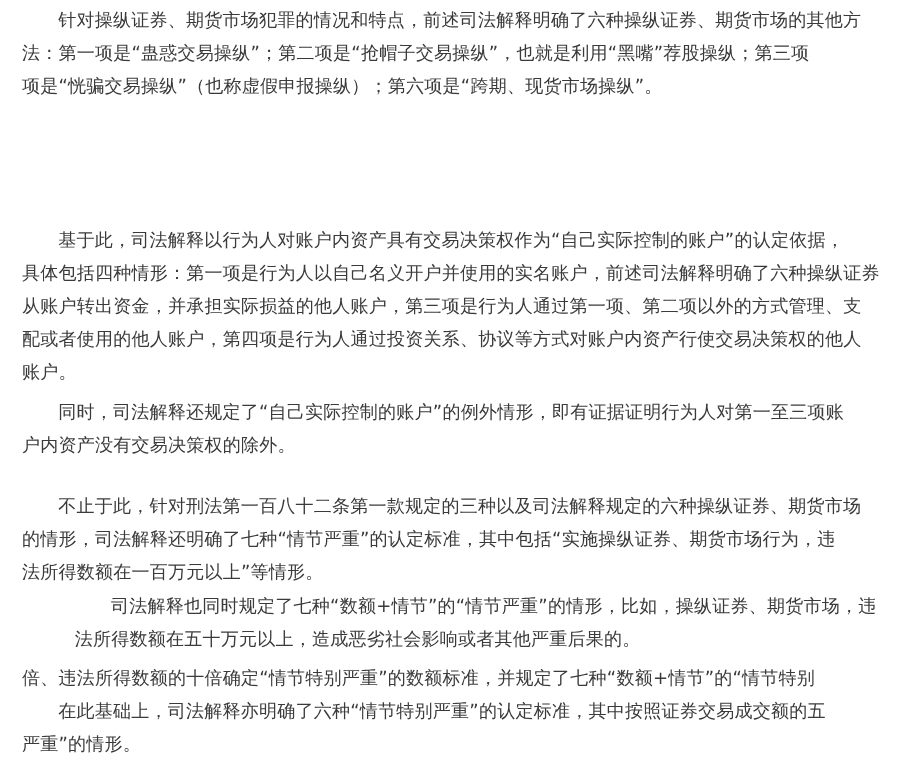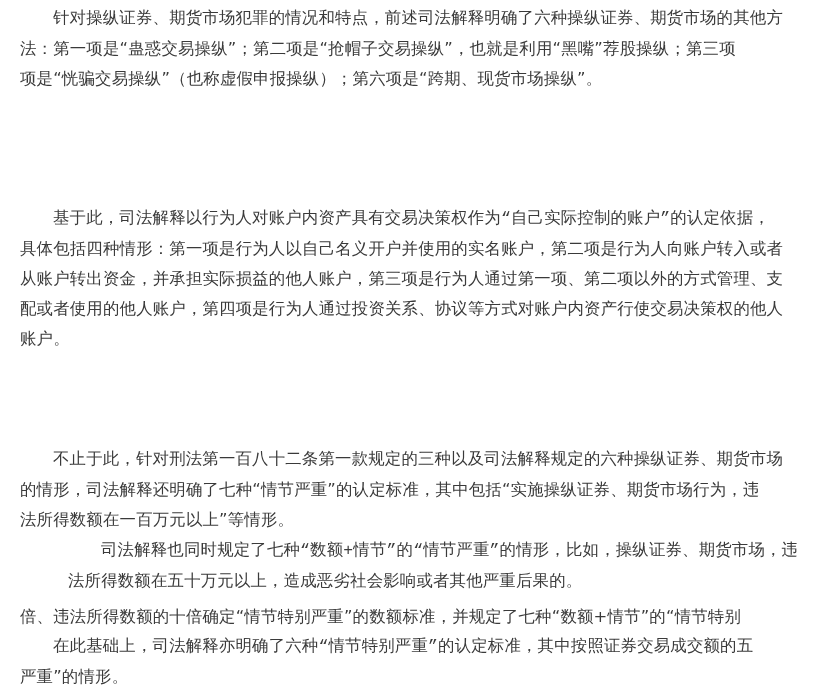--- a/index.html
+++ b/index.html
@@ -27,45 +27,48 @@
   .line {
     display: block;
     height: 30px;
     line-height: 30px;
     font-size: 16.4px;
     white-space: nowrap;
     letter-spacing: 0.2px;
   }
   .line.first {
     padding-left: 33px;
-    font-family: Liberation Mono, monospace;
   }
 </style>
 </head>
 <body>
 
 <div class="article">
 
   <div class="para" style="top:4px;">
     <span class="line first">针对操纵证券、期货市场犯罪的情况和特点，前述司法解释明确了六种操纵证券、期货市场的其他方</span>
     <span class="line">法：第一项是“蛊惑交易操纵”；第二项是“抢帽子交易操纵”，也就是利用“黑嘴”荐股操纵；第三项</span>
     <span class="line">项是“恍骗交易操纵”（也称虚假申报操纵）；第六项是“跨期、现货市场操纵”。</span>
   </div>
 
   <div class="para" style="top:131px;">
   </div>
 
   <div class="para" style="top:204px;">
     <span class="line first">基于此，司法解释以行为人对账户内资产具有交易决策权作为“自己实际控制的账户”的认定依据，</span>
-    <span class="line">具体包括四种情形：第一项是行为人以自己名义开户并使用的实名账户，第二项是行为人向账户转入或者</span>
+    <span class="line">具体包括四种情形：第一项是行为人以自己名义开户并使用的实名账户，前述司法解释明确了六种操纵证券</span>
     <span class="line">从账户转出资金，并承担实际损益的他人账户，第三项是行为人通过第一项、第二项以外的方式管理、支</span>
     <span class="line">配或者使用的他人账户，第四项是行为人通过投资关系、协议等方式对账户内资产行使交易决策权的他人</span>
     <span class="line">账户。</span>
   </div>
 
+  <div class="para" style="top:360px;">
+    <span class="line first">同时，司法解释还规定了“自己实际控制的账户”的例外情形，即有证据证明行为人对第一至三项账</span>
+    <span class="line">户内资产没有交易决策权的除外。</span>
+  </div>
 
   <div class="para" style="top:445px;">
     <span class="line first">不止于此，针对刑法第一百八十二条第一款规定的三种以及司法解释规定的六种操纵证券、期货市场</span>
     <span class="line">的情形，司法解释还明确了七种“情节严重”的认定标准，其中包括“实施操纵证券、期货市场行为，违</span>
     <span class="line">法所得数额在一百万元以上”等情形。</span>
   </div>
 
   <div class="para" style="top:536px;margin-left:48px;">
     <span class="line first">司法解释也同时规定了七种“数额+情节”的“情节严重”的情形，比如，操纵证券、期货市场，违</span>
     <span class="line">法所得数额在五十万元以上，造成恶劣社会影响或者其他严重后果的。</span>

